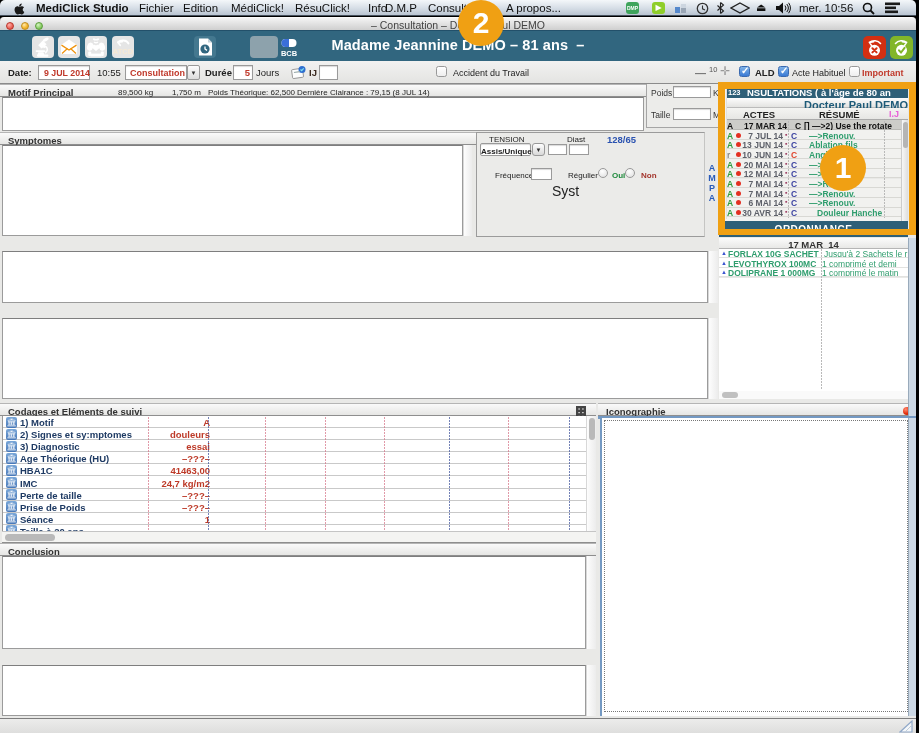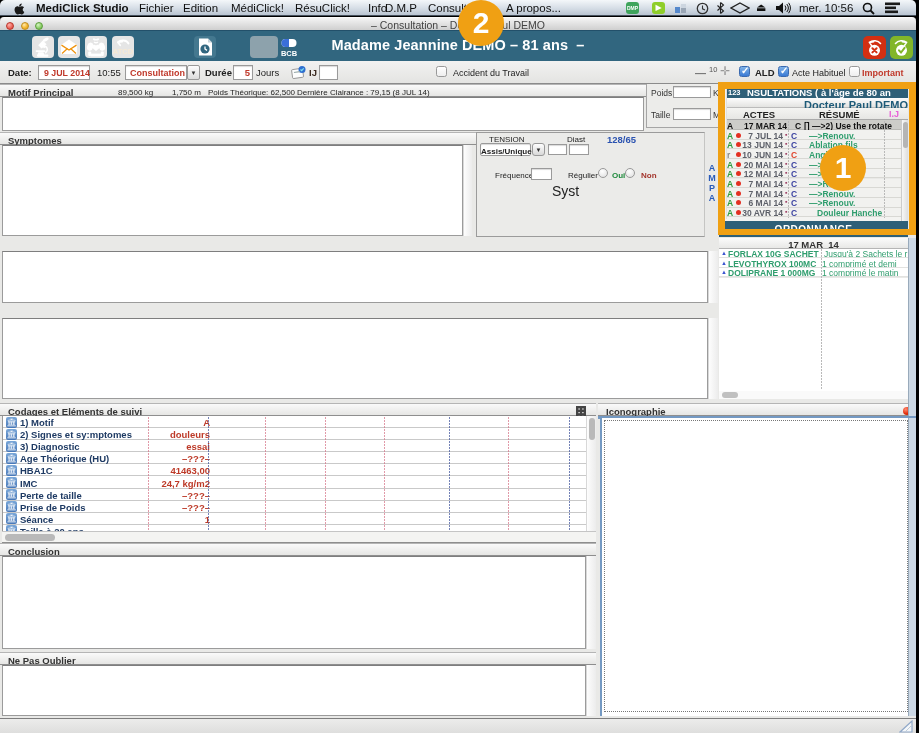--- a/index.html
+++ b/index.html
@@ -377,23 +377,20 @@
 <div class="a" style="left:600px;top:418px;width:308px;height:298px;background:#fff;border-left:2px solid #7499c2;"></div>
 <div class="a" style="left:604px;top:420px;width:304px;height:292px;border:1px dotted #777;"></div>
 <div class="a" style="left:908px;top:418px;width:8px;height:298px;background:#ccd8e4;border-left:1px solid #9ab;"></div>
 
 <div class="a hdr" style="left:0;top:543px;width:596px;height:13px;">
       <span>Conclusion</span>
     </div>
 <div class="a wbox" style="left:2px;top:556px;width:584px;height:93px;"></div>
 <div class="a sstrip" style="left:586px;top:556px;width:10px;height:93px;"></div>
 
-<div class="a hdr" style="left:0;top:652px;width:596px;height:13px;">
-      <span>Ne Pas Oublier</span>
-    </div>
 <div class="a wbox" style="left:2px;top:665px;width:584px;height:51px;"></div>
 <div class="a sstrip" style="left:586px;top:665px;width:10px;height:51px;"></div>
 
 <div class="a" style="left:719px;top:86px;width:189px;height:12px;background:#2e5f77;overflow:hidden;">
   <b style="position:absolute;left:9px;top:1.5px;color:#fff;font-size:7.5px;">123</b>
   <b style="position:absolute;left:28px;top:1px;color:#fff;font-size:9.5px;white-space:nowrap;">NSULTATIONS ( à l'âge de 80 an</b>
 </div>
 <div class="a" style="left:719px;top:98px;width:189px;height:10px;background:linear-gradient(#fdfdfd,#e3e3e1);border-bottom:1px solid #bbb;">
   <b style="position:absolute;left:0;right:0;top:0.5px;text-align:right;font-size:11px;color:#1d5a78;">Docteur Paul DEMO</b>
 </div>

